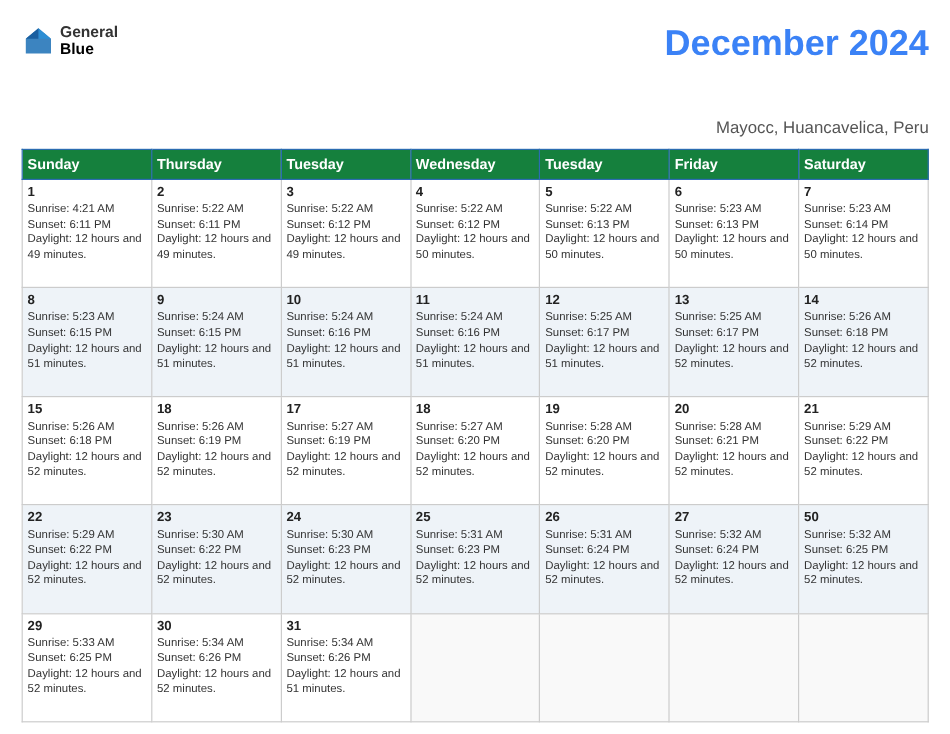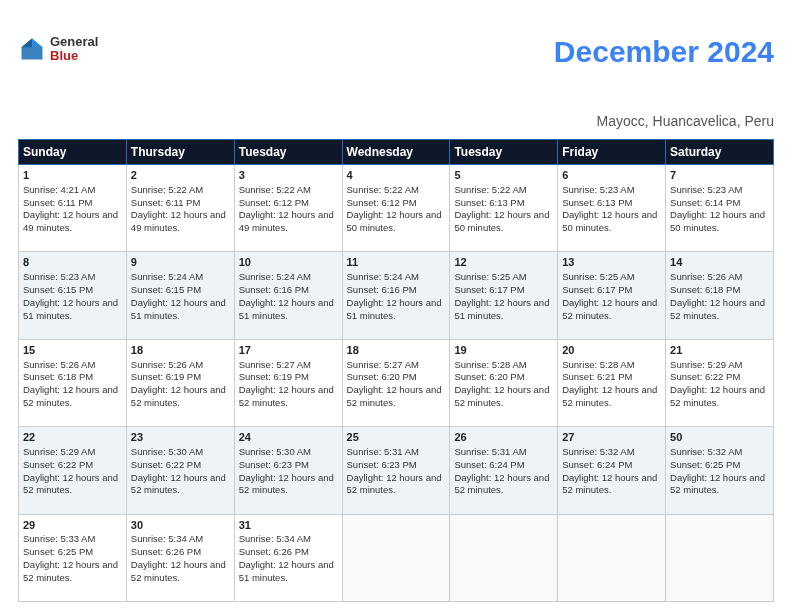--- a/index.html
+++ b/index.html
@@ -6,21 +6,21 @@
     body {
       font-family: Arial, sans-serif;
       background: #fff;
       width: 792px;
       height: 612px;
       overflow: hidden;
     }
     .page {
       width: 792px;
       height: 612px;
-      padding: 35px 18px 10px 18px;
+      padding: 20px 18px 10px 18px;
       display: flex;
       flex-direction: column;
     }
     .header {
       display: flex;
       align-items: flex-start;
       justify-content: space-between;
       margin-bottom: 10px;
     }
     .logo {
@@ -30,21 +30,21 @@
     }
     .logo-text {
       display: flex;
       flex-direction: column;
       font-size: 13px;
       font-weight: bold;
       line-height: 1.1;
       color: #333;
     }
     .logo-text span:first-child { color: #333; }
-    .logo-text span:last-child { color: #b91c1c; }
+    .logo-text span:last-child { color: #000000; }
     .logo-icon {
       width: 28px;
       height: 28px;
     }
     .title-block {
       text-align: right;
     }
     .main-title {
       font-size: 30px;
       font-weight: bold;
@@ -56,21 +56,21 @@
       margin-top: 44px;
     }
     .calendar {
       flex: 1;
       border: 1px solid #ccc;
       border-collapse: collapse;
       width: 100%;
       table-layout: fixed;
     }
     .calendar th {
-      background-color: #0f172a;
+      background-color: #15803d;
       color: white;
       font-size: 12px;
       font-weight: bold;
       padding: 5px 4px;
       text-align: left;
       border: 1px solid #2b6cb0;
     }
     .calendar td {
       vertical-align: top;
       font-size: 9.5px;

